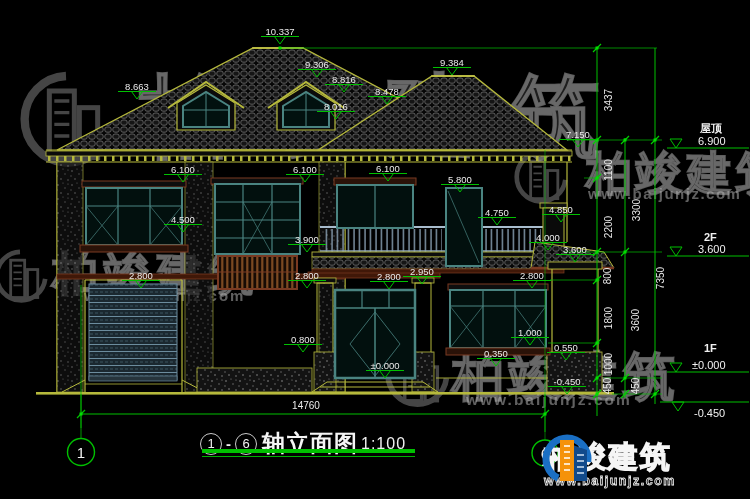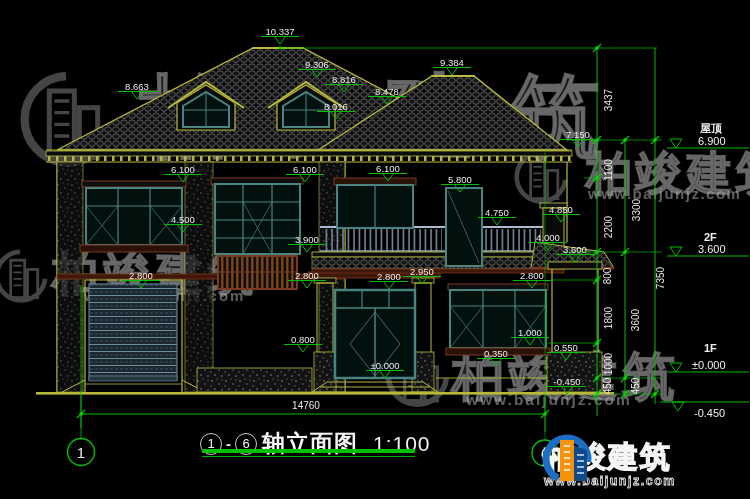--- a/index.html
+++ b/index.html
@@ -19,21 +19,21 @@
       -webkit-text-stroke:1.5px rgba(165,165,165,0.55);}
   .wm-url{position:absolute;pointer-events:none;white-space:nowrap;font-weight:bold;
       color:rgba(175,175,175,0.55);-webkit-text-stroke:0;}
   .wm-ico{position:absolute;pointer-events:none;opacity:.45;}
   
   #titlebar{position:absolute;left:200px;top:428px;display:flex;align-items:center;gap:3px;}
   .axis-bubble{width:20px;height:20px;border:1.6px solid #c9c9c9;border-radius:50%;
       color:#f2f2f2;font-size:13px;line-height:20px;text-align:center;flex:0 0 auto;}
   .title-dash{color:#f2f2f2;font-weight:bold;font-size:15px;margin:0 1px;}
   .title-text{color:#f5f5f5;font-weight:bold;font-size:23px;letter-spacing:1px;margin-left:2px;}
-  .title-scale{color:#f0f0f0;font-size:21px;margin-left:12px;letter-spacing:1px;}
+  .title-scale{color:#f0f0f0;font-size:16px;margin-left:0;letter-spacing:1px;}
   .title-underline-1{position:absolute;left:202px;top:449px;width:213px;height:3.5px;background:#00c000;}
   .title-underline-2{position:absolute;left:202px;top:455.5px;width:213px;height:1.5px;background:#00b000;}
   
   #logo{position:absolute;left:540px;top:431px;width:210px;height:68px;display:flex;align-items:center;}
   #logo .logo-text{margin-left:4px;}
   .logo-name{font-weight:bold;font-size:30px;letter-spacing:2px;color:#141414;
       -webkit-text-stroke:1.3px #f5f5f5;line-height:30px;}
   .logo-url{font-weight:bold;font-size:12.5px;letter-spacing:1.5px;color:#101010;
       -webkit-text-stroke:0.8px #efefef;line-height:15px;margin-top:2px;}
 </style>

